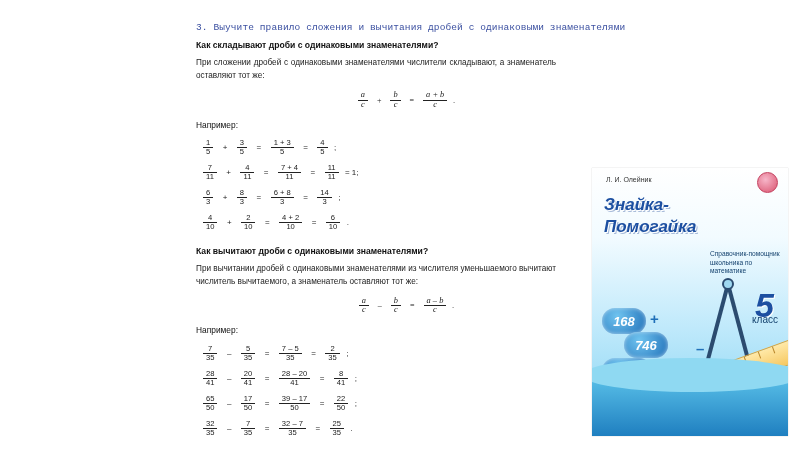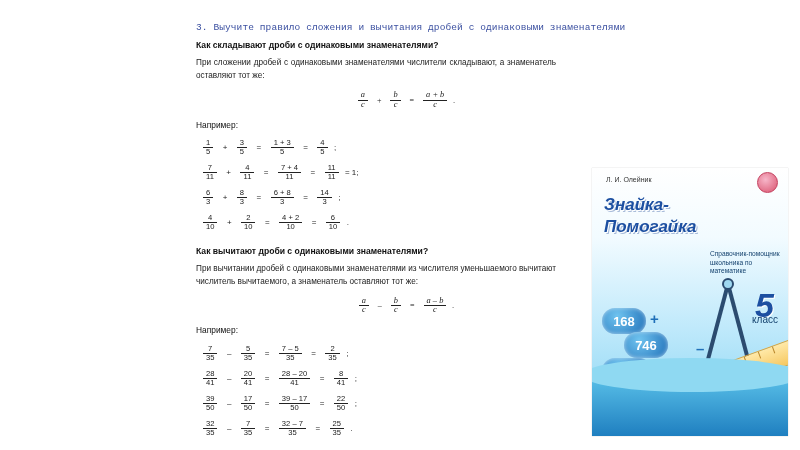--- a/index.html
+++ b/index.html
@@ -69,21 +69,21 @@
   .book-grade-num{
     position:absolute;right:14px;top:118px;font-size:34px;font-weight:bold;
     font-style:italic;color:#1c4fa1;text-shadow:1px 1px 0 #fff;
   }
   .book-grade-word{
     position:absolute;right:10px;top:146px;font-size:10px;color:#14426e;
   }
   .bubble{
     position:absolute;border-radius:50%;
     background:radial-gradient(circle at 35% 30%,#6fc3ef,#1f6fb8);
-    color:#ffffff;font-weight:bold;
+    color:#ffffff;font-weight:bold;font-style:italic;
     display:flex;align-items:center;justify-content:center;
     box-shadow:inset 0 0 4px rgba(255,255,255,.6);
   }
   .b1{left:10px;top:140px;width:44px;height:26px;border-radius:13px/13px;font-size:13px;}
   .b2{left:32px;top:164px;width:44px;height:26px;border-radius:13px/13px;font-size:13px;}
   .b3{left:10px;top:190px;width:50px;height:26px;border-radius:13px/13px;font-size:13px;}
   .b4{left:58px;top:208px;width:40px;height:24px;border-radius:12px/12px;font-size:12px;}
   .plus,.minus{position:absolute;color:#1f6fb8;font-weight:bold;}
   .plus{left:58px;top:142px;font-size:15px;}
   .minus{left:104px;top:172px;font-size:15px;}
@@ -217,21 +217,21 @@
         <span class="frac"><span class="num">28</span><span class="den">41</span></span>
         <span class="op">–</span>
         <span class="frac"><span class="num">20</span><span class="den">41</span></span>
         <span class="op">=</span>
         <span class="frac"><span class="num">28 – 20</span><span class="den">41</span></span>
         <span class="op">=</span>
         <span class="frac"><span class="num">8</span><span class="den">41</span></span>
         <span class="tail">;</span>
       </div>
       <div class="eqrow">
-        <span class="frac"><span class="num">39</span><span class="den">50</span></span>
+        <span class="frac"><span class="num">65</span><span class="den">50</span></span>
         <span class="op">–</span>
         <span class="frac"><span class="num">17</span><span class="den">50</span></span>
         <span class="op">=</span>
         <span class="frac"><span class="num">39 – 17</span><span class="den">50</span></span>
         <span class="op">=</span>
         <span class="frac"><span class="num">22</span><span class="den">50</span></span>
         <span class="tail">;</span>
       </div>
       <div class="eqrow">
         <span class="frac"><span class="num">32</span><span class="den">35</span></span>

